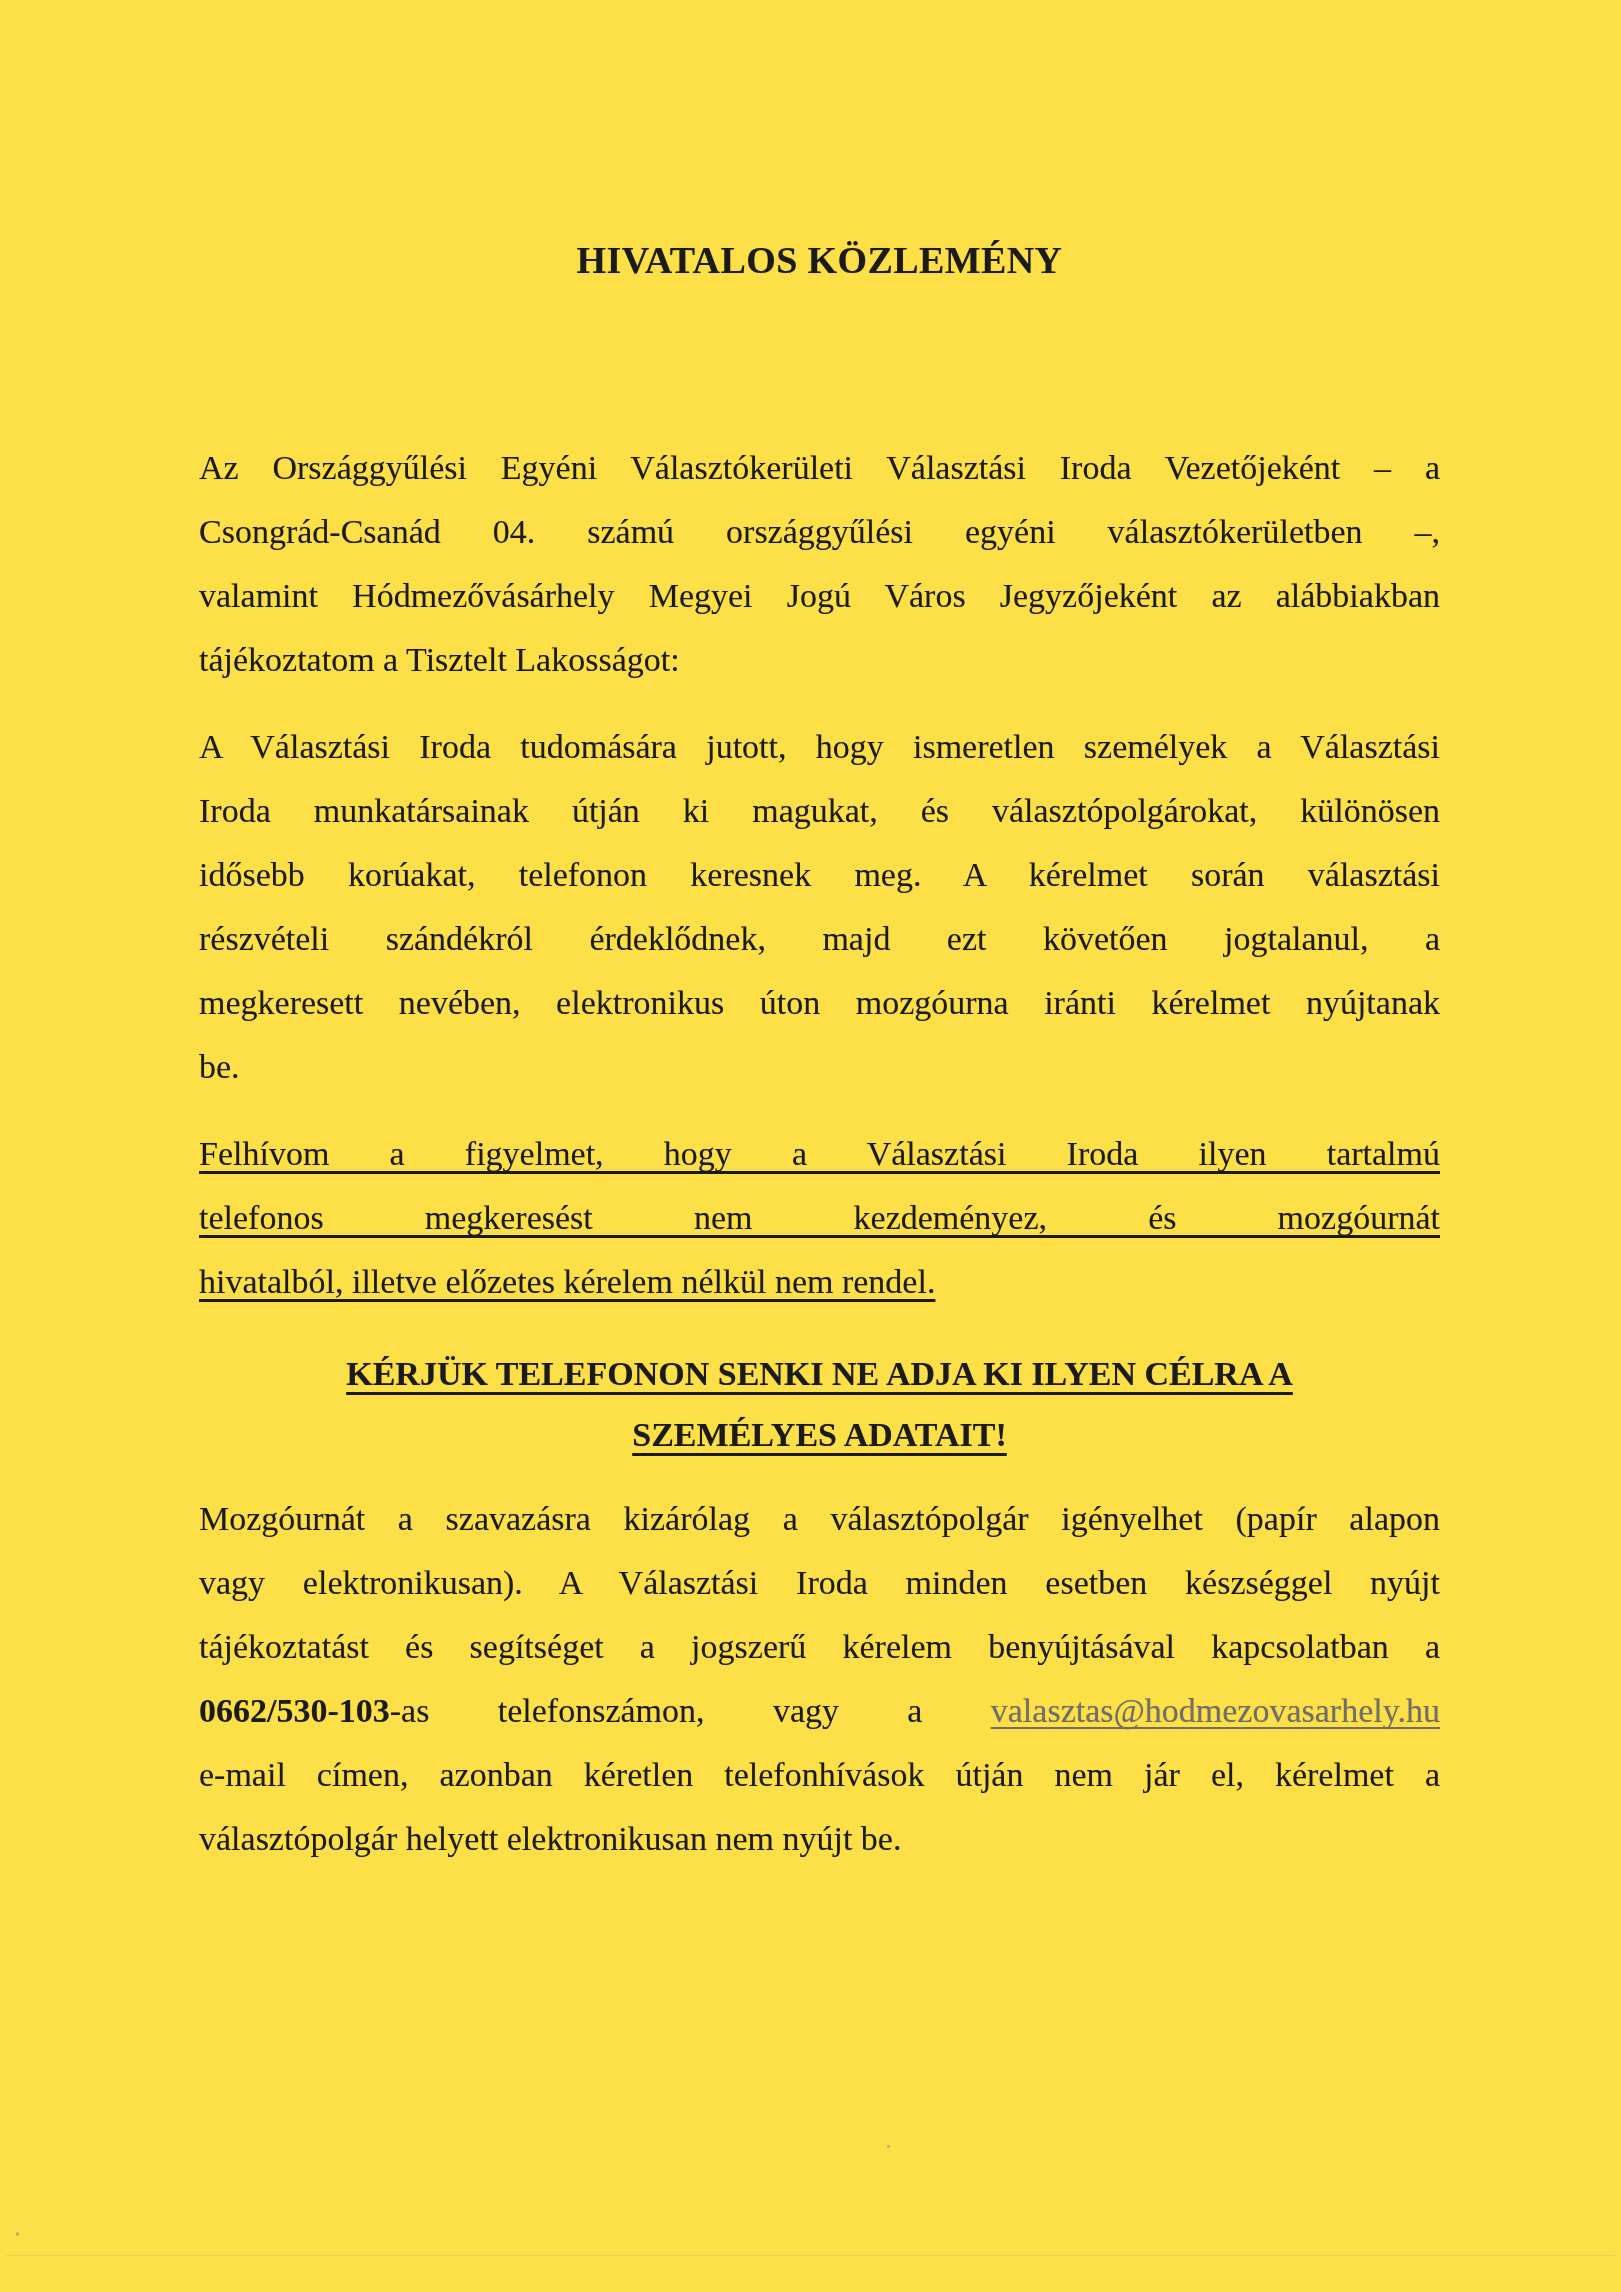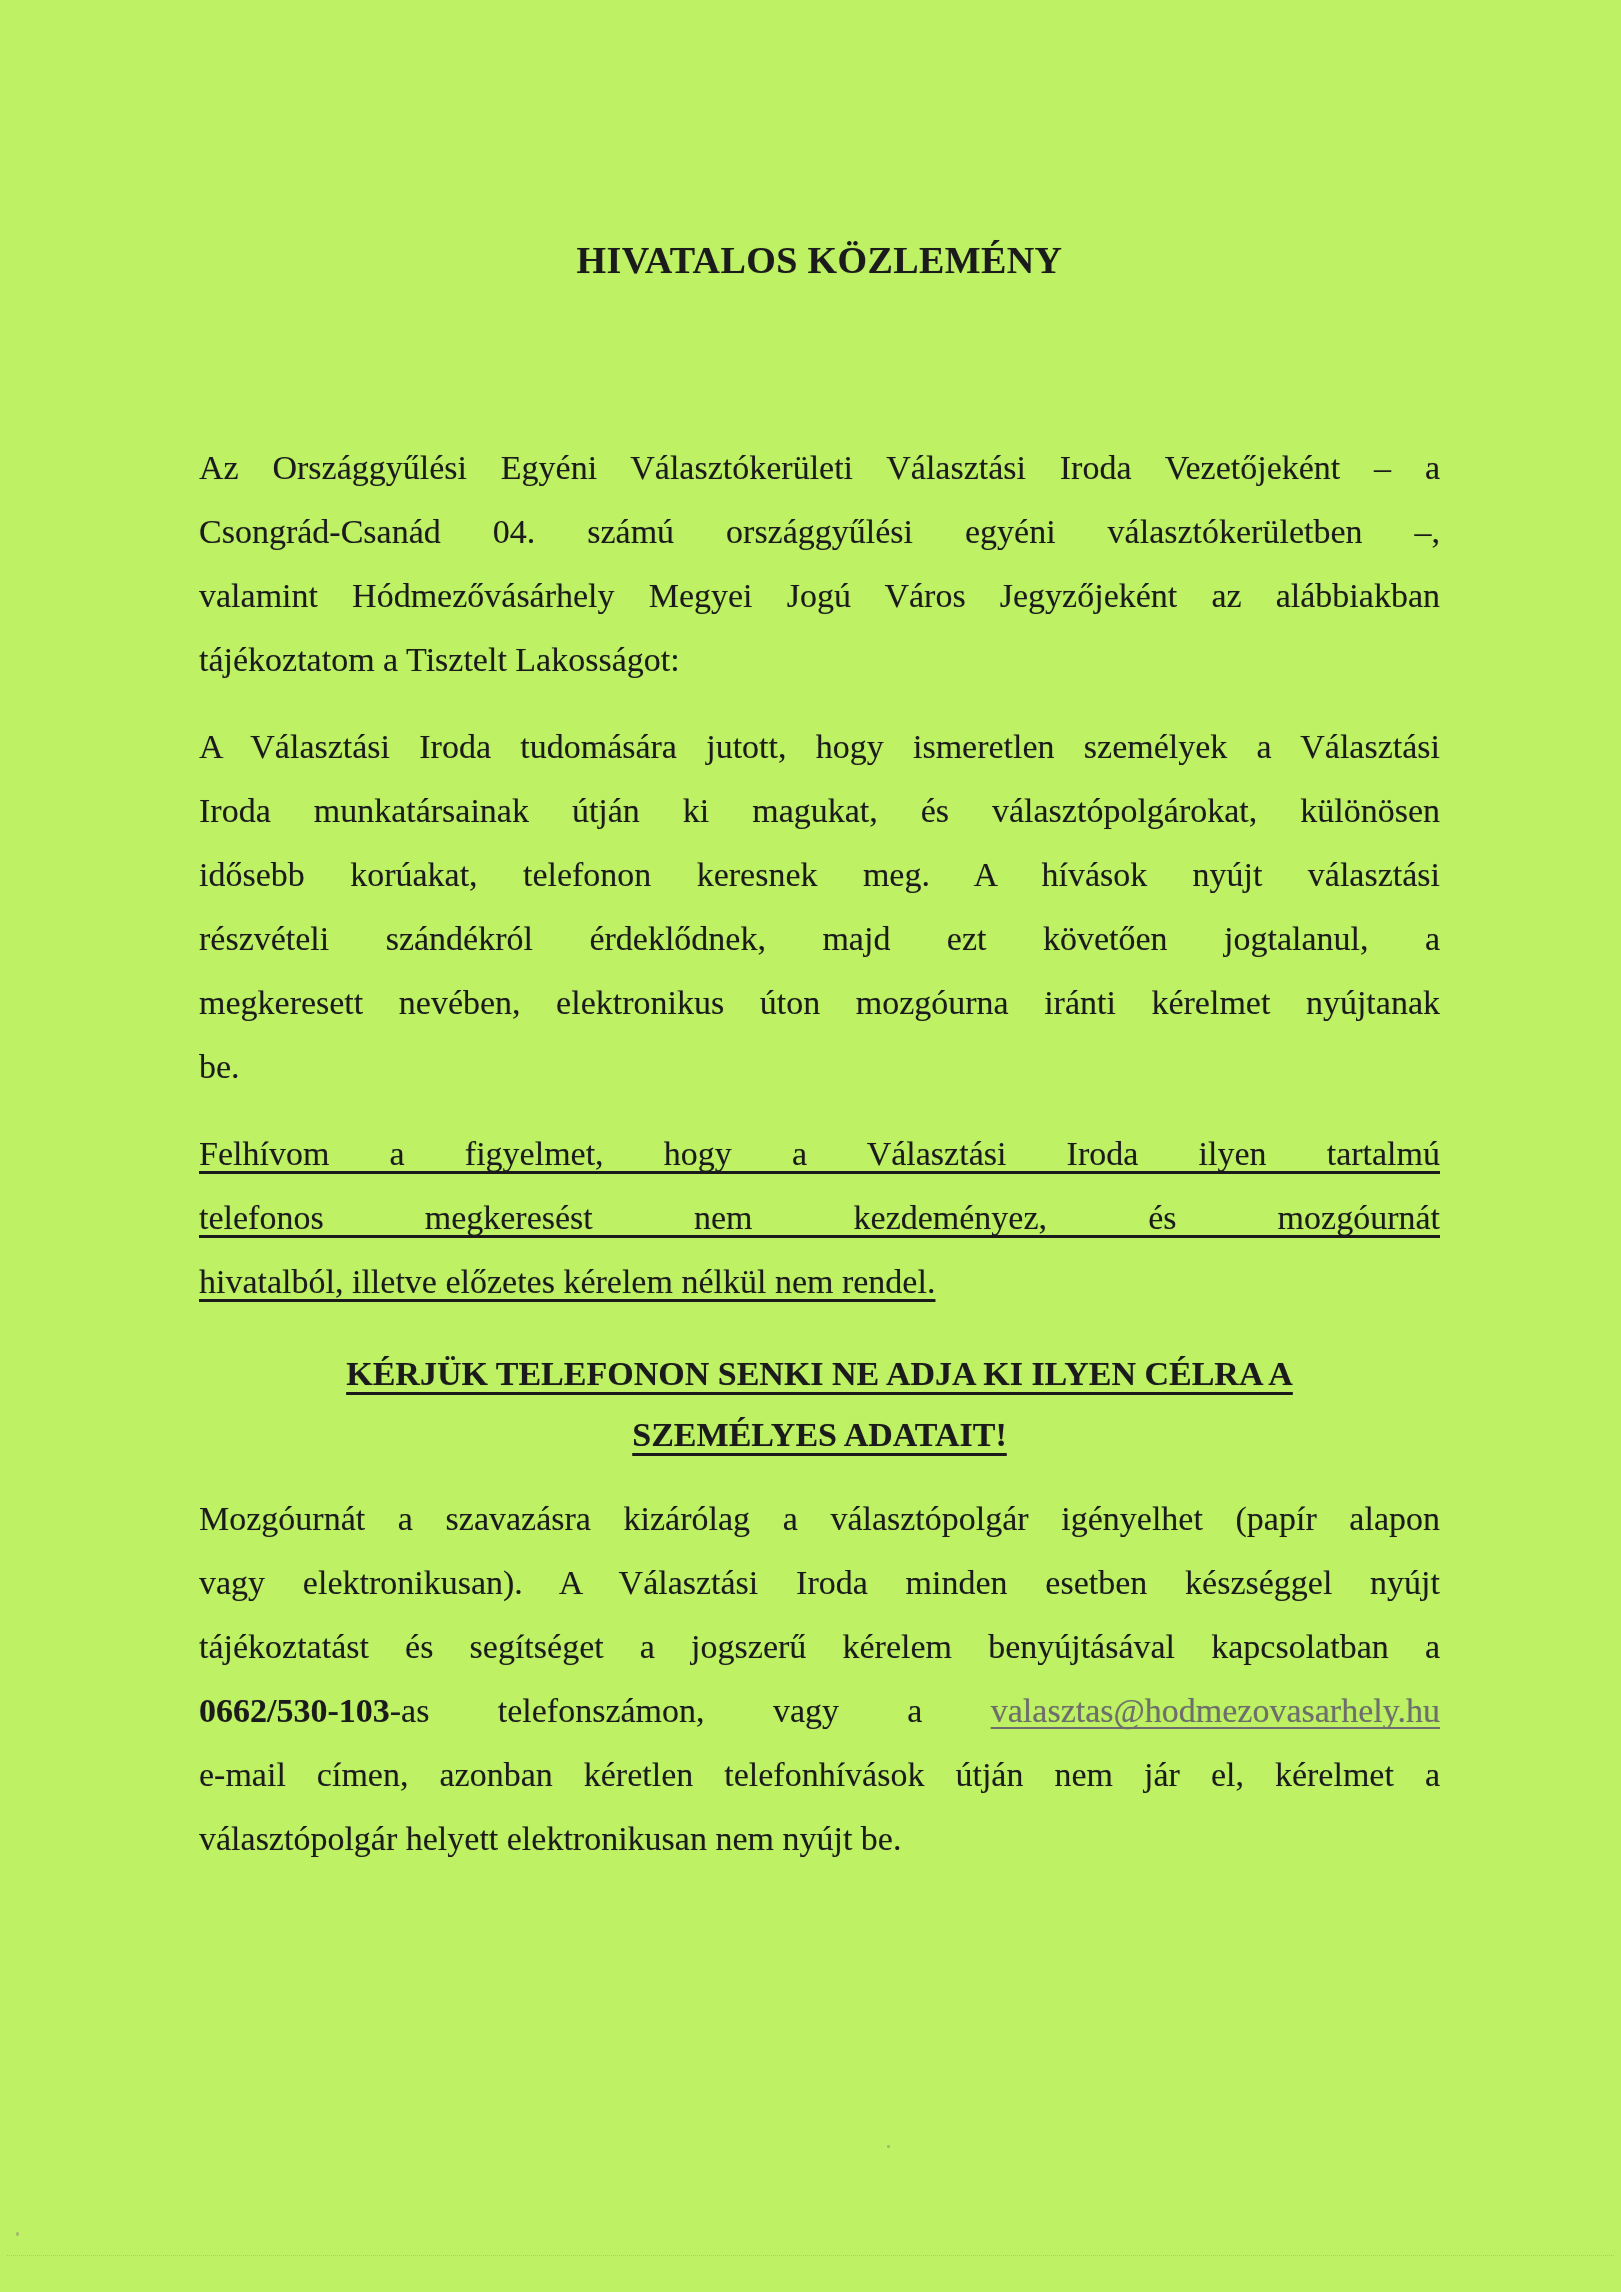--- a/index.html
+++ b/index.html
@@ -4,21 +4,21 @@
 <style>
   html, body {
     margin: 0;
     padding: 0;
     background: #e8e8e8;
   }
   .page {
     position: relative;
     width: 1621px;
     height: 2293px;
-    background: #bef264;
+    background: #fde047;
     overflow: hidden;
     font-family: "Liberation Serif", "DejaVu Serif", serif;
     color: #1b1b1b;
   }
   .doc-title {
     position: absolute;
     top: 238px;
     left: 199px;
     width: 1241px;
     text-align: center;
@@ -103,21 +103,21 @@
     <div class="para">
       <div class="line">Az Országgyűlési Egyéni Választókerületi Választási Iroda Vezetőjeként – a</div>
       <div class="line">Csongrád-Csanád 04. számú országgyűlési egyéni választókerületben –,</div>
       <div class="line">valamint Hódmezővásárhely Megyei Jogú Város Jegyzőjeként az alábbiakban</div>
       <div class="line last">tájékoztatom a Tisztelt Lakosságot:</div>
     </div>
 
     <div class="para">
       <div class="line">A Választási Iroda tudomására jutott, hogy ismeretlen személyek a Választási</div>
       <div class="line">Iroda munkatársainak útján ki magukat, és választópolgárokat, különösen</div>
-      <div class="line">idősebb korúakat, telefonon keresnek meg. A hívások nyújt választási</div>
+      <div class="line">idősebb korúakat, telefonon keresnek meg. A kérelmet során választási</div>
       <div class="line">részvételi szándékról érdeklődnek, majd ezt követően jogtalanul, a</div>
       <div class="line">megkeresett nevében, elektronikus úton mozgóurna iránti kérelmet nyújtanak</div>
       <div class="line last">be.</div>
     </div>
 
     <div class="para warning">
       <div class="line">Felhívom a figyelmet, hogy a Választási Iroda ilyen tartalmú</div>
       <div class="line">telefonos megkeresést nem kezdeményez, és mozgóurnát</div>
       <div class="line last">hivatalból, illetve előzetes kérelem nélkül nem rendel.</div>
     </div>

